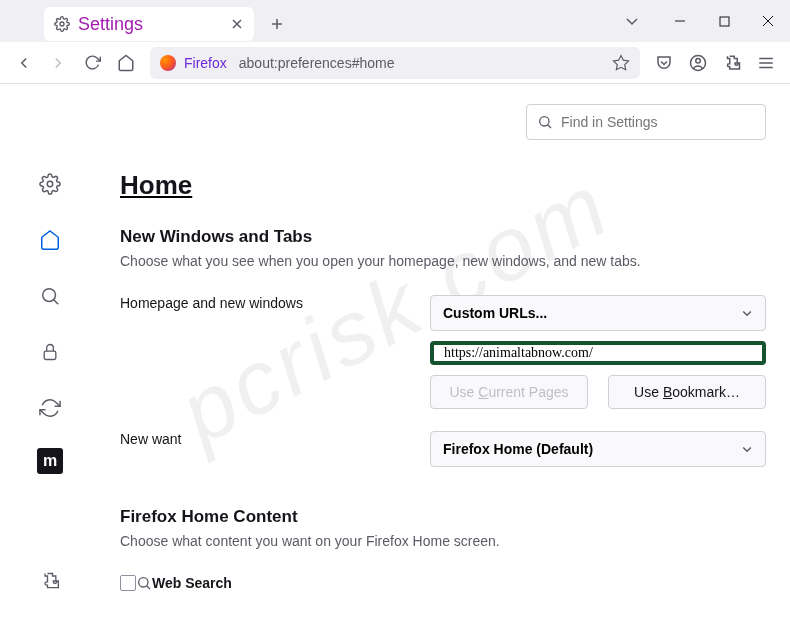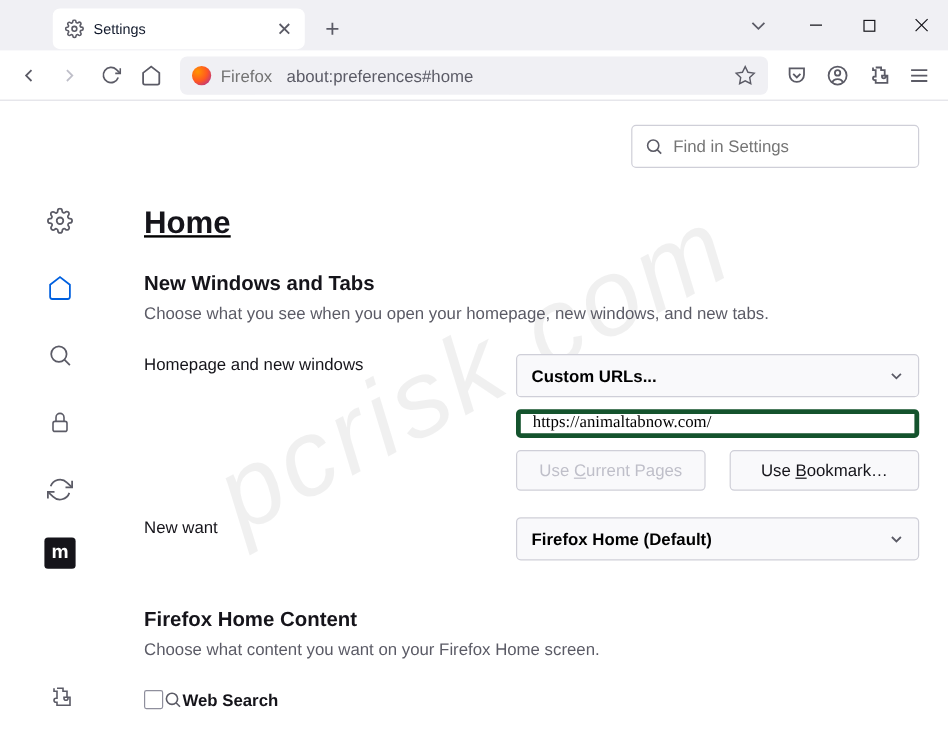--- a/index.html
+++ b/index.html
@@ -5,36 +5,36 @@
 * { box-sizing: border-box; margin: 0; padding: 0; font-family: "Segoe UI", Arial, sans-serif; }
 body { width: 790px; height: 617px; background: #fff; overflow: hidden; position: relative; }
 
 
 .watermark { position: absolute; top: 50%; left: 50%; transform: translate(-50%, -50%) rotate(-28deg); font-size: 90px; font-weight: 300; color: rgba(0,0,0,0.06); letter-spacing: 4px; pointer-events: none; z-index: 0; font-style: italic; white-space: nowrap; }
 
 
 .titlebar { height: 42px; background: #f0f0f4; display: flex; align-items: center; position: relative; z-index: 2; }
 .tab { background: #fff; border-radius: 6px; height: 34px; display: flex; align-items: center; padding: 0 10px; margin-left: 44px; margin-top: 6px; min-width: 210px; position: relative; }
 .tab .gear { width: 16px; height: 16px; margin-right: 8px; stroke: #5b5b66; }
-.tab-title { font-size: 12px; color: #0f172a; flex: 1; }
+.tab-title { font-size: 18px; color: #a21caf; flex: 1; }
 .tab-close { width: 14px; height: 14px; cursor: pointer; }
 .tab-close svg { stroke: #5b5b66; }
 .newtab { width: 30px; height: 30px; display: flex; align-items: center; justify-content: center; margin-left: 8px; margin-top: 6px; cursor: pointer; }
 .winctrl { margin-left: auto; display: flex; align-items: center; height: 42px; }
 .winctrl > div { width: 44px; height: 42px; display: flex; align-items: center; justify-content: center; cursor: pointer; }
 .chevdown { width: 16px; height: 16px; margin-right: 8px; }
 
 
 .navbar { height: 42px; display: flex; align-items: center; padding: 0 8px; border-bottom: 1px solid #e0e0e6; gap: 2px; position: relative; z-index: 2; }
 .navbtn { width: 32px; height: 32px; display: flex; align-items: center; justify-content: center; border-radius: 4px; cursor: pointer; }
 .navbtn.disabled svg { stroke: #bfbfc9; }
 .navbtn svg { stroke: #5b5b66; }
 .urlbar { flex: 1; height: 32px; background: #f0f0f4; border-radius: 6px; display: flex; align-items: center; padding: 0 10px; margin: 0 6px; }
 .firefox-logo { width: 16px; height: 16px; border-radius: 50%; background: radial-gradient(circle at 30% 30%, #ff9500, #ff5722 50%, #9c27b0); margin-right: 8px; }
-.urlbar-label { font-size: 14px; color: #737373; margin-right: 12px; }
+.urlbar-label { font-size: 14px; color: #6d28d9; margin-right: 12px; }
 .urlbar-text { font-size: 14px; color: #5b5b66; flex: 1; }
 .star { width: 18px; height: 18px; }
 
 
 .content { display: flex; height: calc(617px - 84px); position: relative; z-index: 1; }
 .sidebar { width: 100px; display: flex; flex-direction: column; align-items: center; padding-top: 84px; gap: 24px; }
 .side-item { width: 32px; height: 32px; display: flex; align-items: center; justify-content: center; border-radius: 4px; cursor: pointer; }
 .side-item.active { position: relative; }
 .side-item.active svg { stroke: #0060df; fill: none; }
 .side-item svg { stroke: #5b5b66; fill: none; stroke-width: 1.6; }

